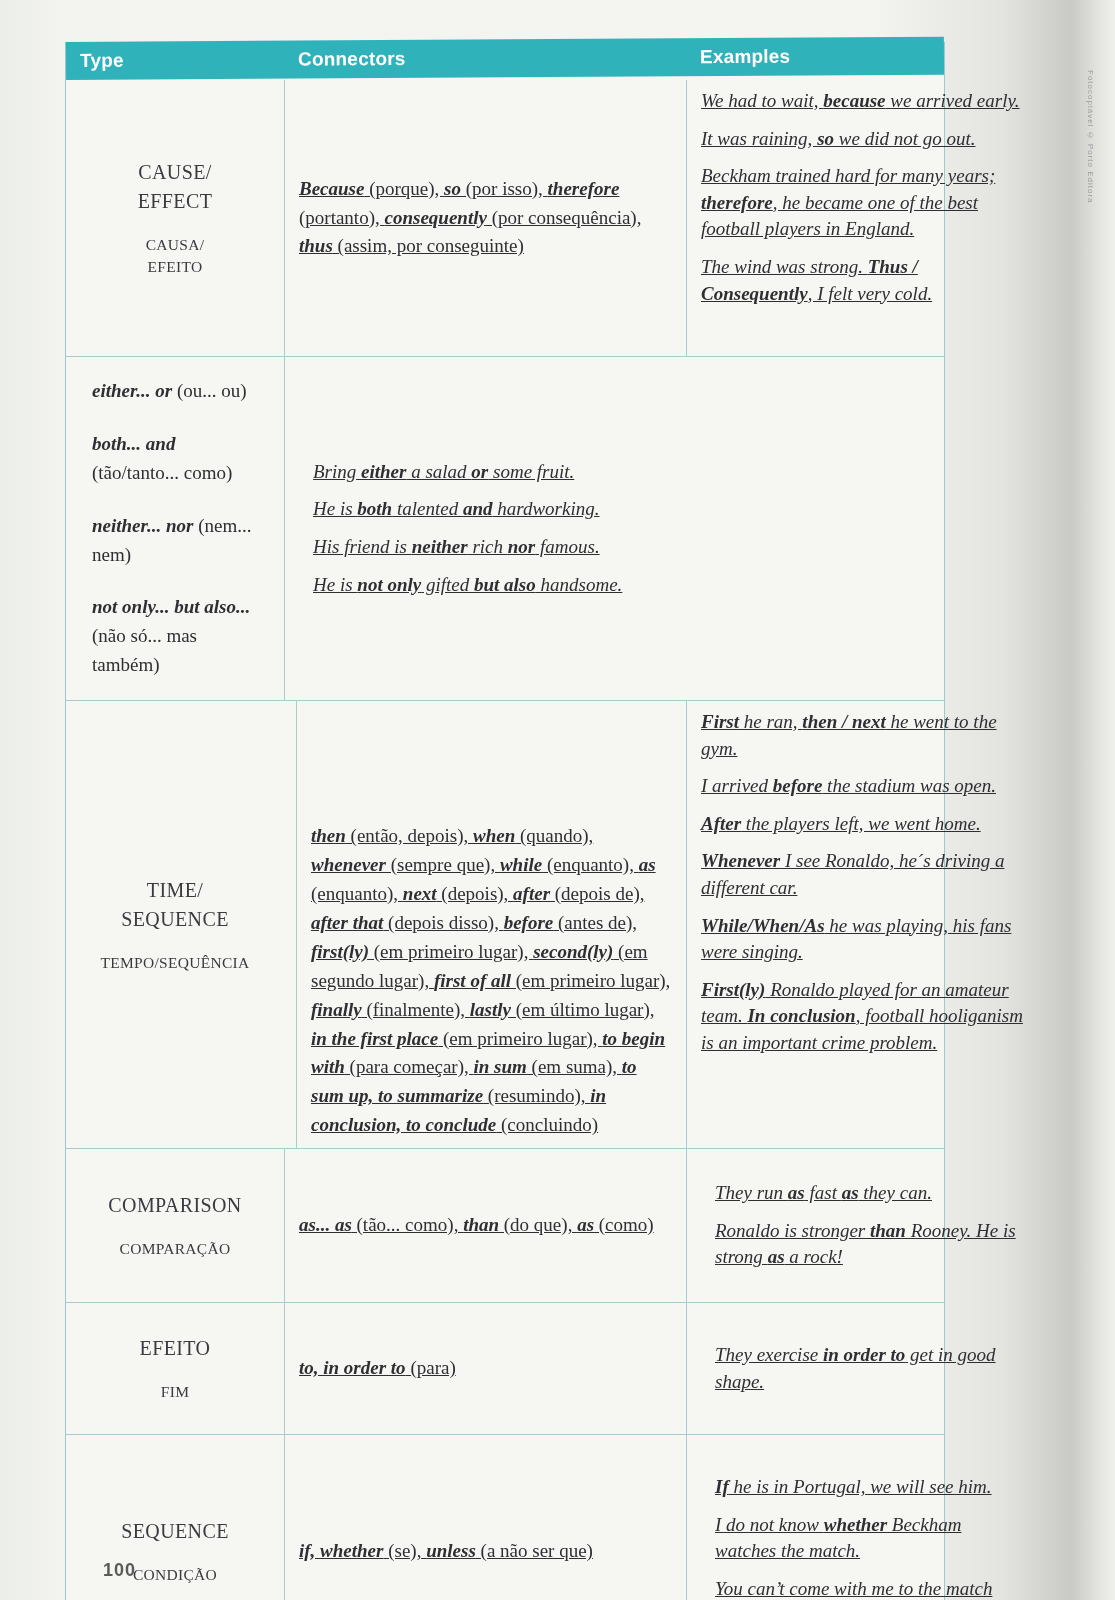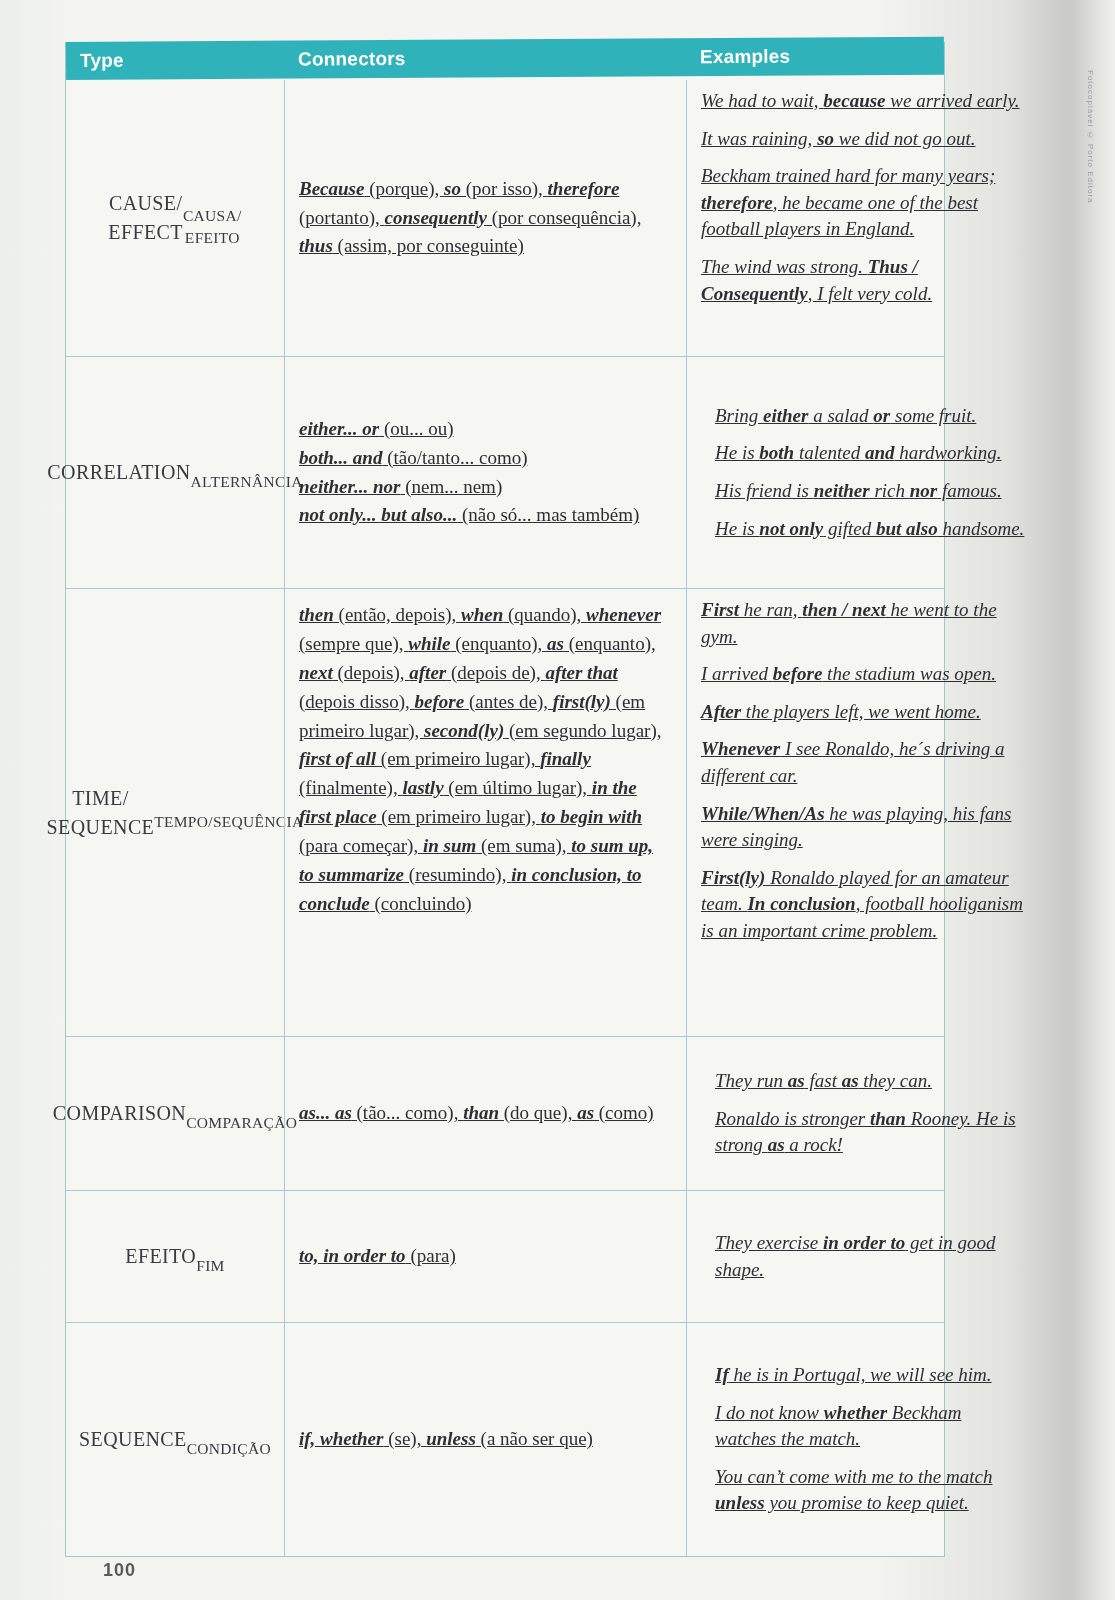--- a/index.html
+++ b/index.html
@@ -45,43 +45,43 @@
   .cell + .cell { border-left:1px solid #a9ccce;text-decoration:underline; }
   .r1 { min-height:276px; }
   .r2 { min-height:232px; }
   .r3 { min-height:448px; }
   .r4 { min-height:154px; }
   .r5 { min-height:132px; }
   .r6 { min-height:234px; }
 
   
   .type-cell {
-    display:flex; flex-direction:row;
+    display:flex; flex-direction:column;
     align-items:center; justify-content:center;
     text-align:center;
   }
   .type-en {
     font-size:20px; line-height:1.45;
     letter-spacing:0.4px; color:#3a3a40;
     white-space:pre-line;
   }
   .type-pt {
     font-size:15.5px; line-height:1.4;
     letter-spacing:0.3px; color:#3a3a40;
     margin-top:18px; white-space:pre-line;
   }
 
   
   .conn-cell {
     display:flex; flex-direction:column; justify-content:center;
     font-size:19px; line-height:1.52;
   }
-  .conn-cell.top { justify-content:flex-start; padding-top:12px; }
+  .conn-cell.top { justify-content:flex-end; padding-top:12px;margin-left:12px; }
   .conn-text b, .conn-line b { font-weight:700; font-style:italic; }
-  .conn-line { margin:0; }
+  .conn-line { margin:12px; }
 
   
   .ex-cell {
     display:flex; flex-direction:column;
     font-size:19px; line-height:1.4;
     font-style:italic;
   }
   .ex-cell.mid { justify-content:center;padding-left:28px; }
   .ex-cell p.example { margin:0 0 11px 0; }
   .ex-cell p.example:last-child { margin-bottom:0; }
@@ -127,24 +127,20 @@
       </div>
       <div class="cell ex-cell">
           <p class="example">We had to wait, <b>because</b> we arrived early.</p>
           <p class="example">It was raining, <b>so</b> we did not go out.</p>
           <p class="example">Beckham trained hard for many years; <b>therefore</b>, he became one of the best football players in England.</p>
           <p class="example">The wind was strong. <b>Thus / Consequently</b>, I felt very cold.</p>
         </div>
     </div>
 
     <div class="row r2">
-      <div class="cell type-cell">
-        <div class="type-en">CORRELATION</div>
-        <div class="type-pt">ALTERNÂNCIA</div>
-      </div>
       <div class="cell conn-cell">
           <p class="conn-line"><b>either... or</b> (ou... ou)</p>
           <p class="conn-line"><b>both... and</b> (tão/tanto... como)</p>
           <p class="conn-line"><b>neither... nor</b> (nem... nem)</p>
           <p class="conn-line"><b>not only... but also...</b> (não só... mas também)</p>
         </div>
       <div class="cell ex-cell mid">
           <p class="example">Bring <b>either</b> a salad <b>or</b> some fruit.</p>
           <p class="example">He is <b>both</b> talented <b>and</b> hardworking.</p>
           <p class="example">His friend is <b>neither</b> rich <b>nor</b> famous.</p>

